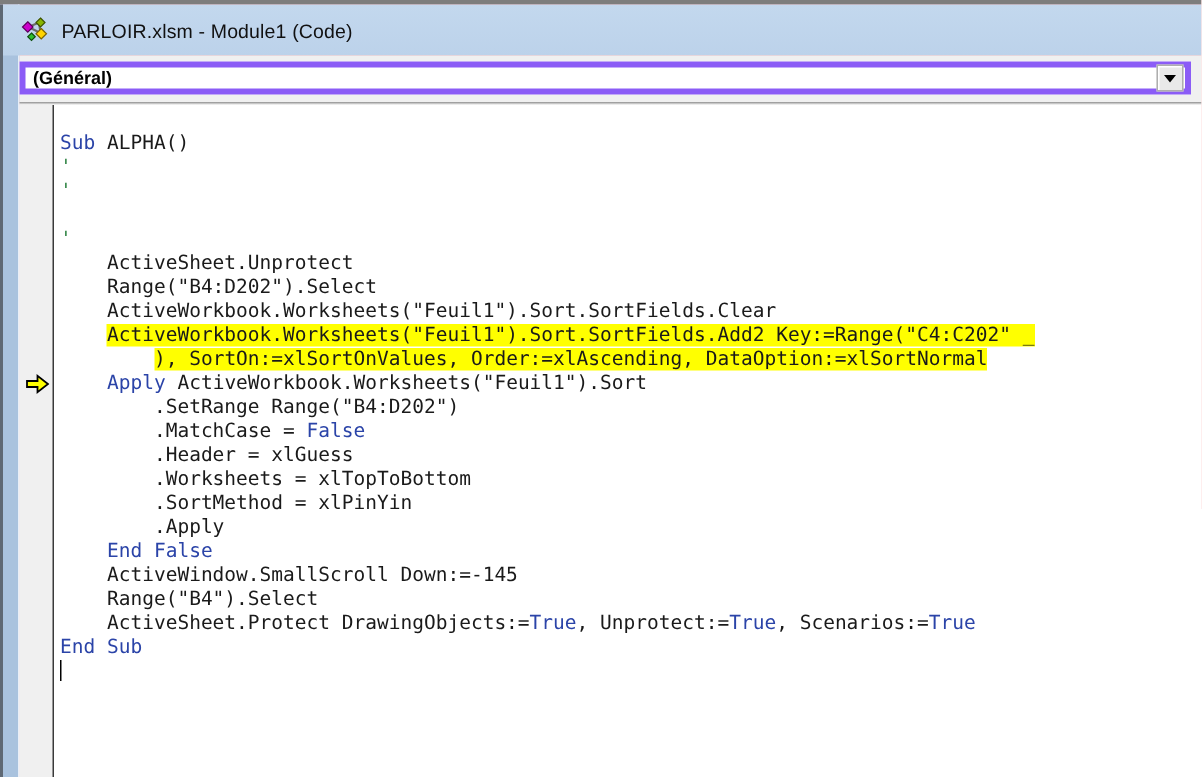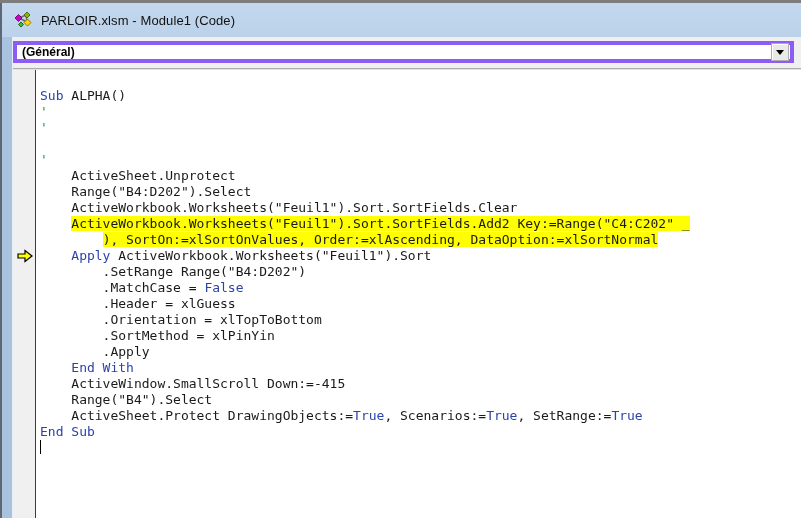--- a/index.html
+++ b/index.html
@@ -98,26 +98,26 @@
           <div class="code-line"><span><span class="cmt">'</span></span></div>
           <div class="code-line"><span><span class="plain">    ActiveSheet.Unprotect</span></span></div>
           <div class="code-line"><span><span class="plain">    Range("B4:D202").Select</span></span></div>
           <div class="code-line"><span><span class="plain">    ActiveWorkbook.Worksheets("Feuil1").Sort.SortFields.Clear</span></span></div>
           <div class="code-line">    <span class="hl"><span class="plain">ActiveWorkbook.Worksheets("Feuil1").Sort.SortFields.Add2 Key:=Range("C4:C202" _</span></span></div>
           <div class="code-line">        <span class="hl"><span class="plain">), SortOn:=xlSortOnValues, Order:=xlAscending, DataOption:=xlSortNormal</span></span></div>
           <div class="code-line"><span><span class="plain">    </span><span class="kw">Apply</span><span class="plain"> ActiveWorkbook.Worksheets("Feuil1").Sort</span></span></div>
           <div class="code-line"><span><span class="plain">        .SetRange Range("B4:D202")</span></span></div>
           <div class="code-line"><span><span class="plain">        .MatchCase = </span><span class="kw">False</span></span></div>
           <div class="code-line"><span><span class="plain">        .Header = xlGuess</span></span></div>
-          <div class="code-line"><span><span class="plain">        .Orientation = xlTopToBottom</span></span></div>
+          <div class="code-line"><span><span class="plain">        .Worksheets = xlTopToBottom</span></span></div>
           <div class="code-line"><span><span class="plain">        .SortMethod = xlPinYin</span></span></div>
           <div class="code-line"><span><span class="plain">        .Apply</span></span></div>
-          <div class="code-line"><span><span class="plain">    </span><span class="kw">End With</span></span></div>
-          <div class="code-line"><span><span class="plain">    ActiveWindow.SmallScroll Down:=-415</span></span></div>
+          <div class="code-line"><span><span class="plain">    </span><span class="kw">End False</span></span></div>
+          <div class="code-line"><span><span class="plain">    ActiveWindow.SmallScroll Down:=-145</span></span></div>
           <div class="code-line"><span><span class="plain">    Range("B4").Select</span></span></div>
-          <div class="code-line"><span><span class="plain">    ActiveSheet.Protect DrawingObjects:=</span><span class="kw">True</span><span class="plain">, Scenarios:=</span><span class="kw">True</span><span class="plain">, SetRange:=</span><span class="kw">True</span></span></div>
+          <div class="code-line"><span><span class="plain">    ActiveSheet.Protect DrawingObjects:=</span><span class="kw">True</span><span class="plain">, Unprotect:=</span><span class="kw">True</span><span class="plain">, Scenarios:=</span><span class="kw">True</span></span></div>
           <div class="code-line"><span><span class="kw">End Sub</span></span></div>
           <div class="code-line"><span></span><span class="caret"></span></div>
         </div>
     </div>
   </div>
 
 </div>
 
 </body></html>

